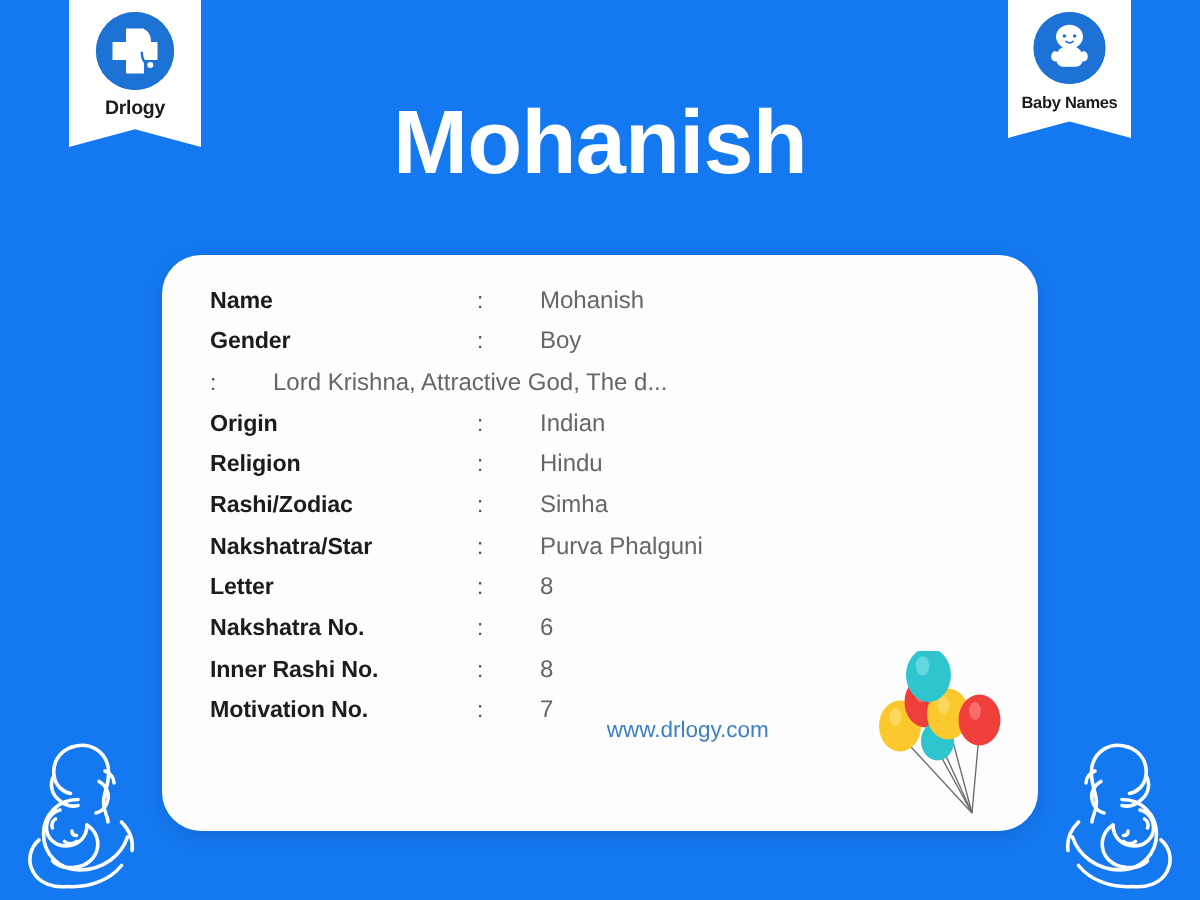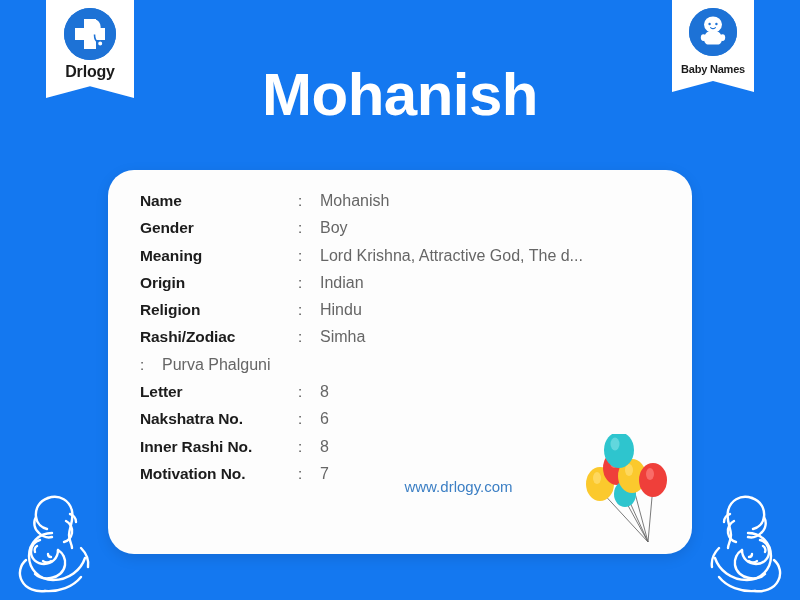--- a/index.html
+++ b/index.html
@@ -33,21 +33,21 @@
     width: 52px;
     height: 52px;
     border-radius: 50%;
     background: #1d72d6;
     margin: 2px auto 3px auto;
     display: block;
   }
   .banner.right .banner-icon { width: 48px; height: 48px; }
 
   .banner-label {
-    font-size: 16px;
+    font-size: 13px;
     font-weight: bold;
     color: #1b1b1b;
     letter-spacing: -0.2px;
     line-height: 1;
   }
   .banner.right .banner-label { font-size: 11px; }
 
   
   .page-title {
     position: absolute;
@@ -77,20 +77,21 @@
 
   .details {
     position: absolute;
     left: 32px;
     top: 22px;
   }
   .detail-row {
     display: flex;
     align-items: baseline;
     height: 27.3px;
+    gap: 20px;
   }
   .detail-label {
     width: 158px;
     font-size: 15.5px;
     font-weight: bold;
     color: #1c1c1c;
     letter-spacing: -0.1px;
     flex: 0 0 158px;
   }
   .detail-sep {
@@ -178,21 +179,20 @@
       <span class="detail-value">Mohanish</span>
     </div>
 
     <div class="detail-row">
       <span class="detail-label">Gender</span>
       <span class="detail-sep">:</span>
       <span class="detail-value">Boy</span>
     </div>
 
     <div class="detail-row">
-      <span class="detail-label">Meaning</span>
       <span class="detail-sep">:</span>
       <span class="detail-value">Lord Krishna, Attractive God, The d...</span>
     </div>
 
     <div class="detail-row">
       <span class="detail-label">Origin</span>
       <span class="detail-sep">:</span>
       <span class="detail-value">Indian</span>
     </div>
 
@@ -202,20 +202,21 @@
       <span class="detail-value">Hindu</span>
     </div>
 
     <div class="detail-row">
       <span class="detail-label">Rashi/Zodiac</span>
       <span class="detail-sep">:</span>
       <span class="detail-value">Simha</span>
     </div>
 
     <div class="detail-row">
+      <span class="detail-label">Nakshatra/Star</span>
       <span class="detail-sep">:</span>
       <span class="detail-value">Purva Phalguni</span>
     </div>
 
     <div class="detail-row">
       <span class="detail-label">Letter</span>
       <span class="detail-sep">:</span>
       <span class="detail-value">8</span>
     </div>
 

